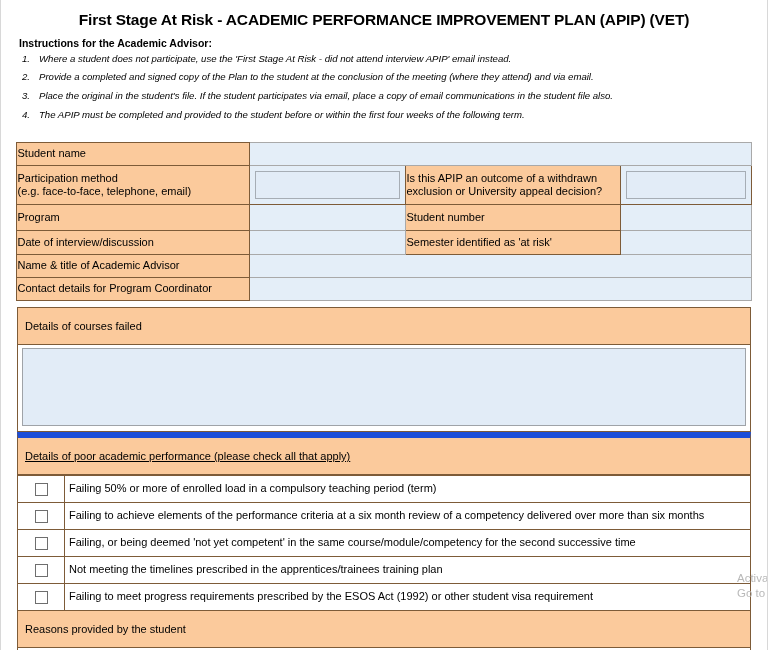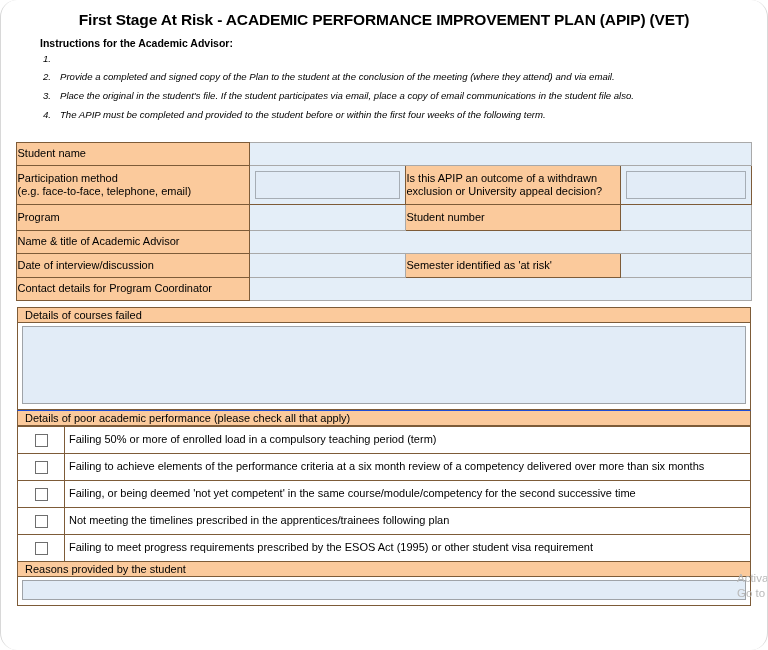--- a/index.html
+++ b/index.html
@@ -19,38 +19,37 @@
   #page {
     position: absolute;
     left: 0; top: 0;
     width: 768px;
     height: 650px;
     box-sizing: border-box;
     border-left: 1px solid #d8d8d8;
     border-right: 1px solid #d8d8d8;
     background: #ffffff;
     overflow: hidden;
-    border-radius: 17px;
   }
 
   
   .doc-title {
     text-align: center;
     font-size: 15.5px;
     font-weight: bold;
     letter-spacing: -0.15px;
     margin: 11px 0 0 0;
     padding: 0 14px;
     line-height: 1.2;
     white-space: nowrap;
   }
 
   
   .instr-wrap {
-    padding: 7px 0 0 39px;
+    padding: 7px 0 0 18px;
   }
   .instr-heading {
     font-size: 10.5px;
     font-weight: bold;
     margin: 0 0 4px 0;
   }
   .instr-list {
     margin: 0;
     padding: 0;
     list-style: none;
@@ -113,21 +112,21 @@
 
   
   .band {
     width: 734px;
     margin: 0 auto;
     box-sizing: border-box;
     background: #fbca9c;
     border: 1px solid #7d5b38;
     border-top: none;
     font-size: 11px;
-    padding: 1px 7px;
+    padding: 12px 7px;
   }
   .band.sep { border-top: 1px solid #7d5b38; margin-top: 6px; }
 
   
   .bigbox-outer {
     width: 734px;
     margin: 0 auto;
     box-sizing: border-box;
     border: 1px solid #7d5b38;
     border-top: none;
@@ -197,20 +196,21 @@
   <div class="doc-title">First Stage At Risk  - ACADEMIC PERFORMANCE IMPROVEMENT PLAN (APIP) (VET)</div>
 
   <div class="instr-wrap">
     <div class="instr-heading">Instructions for the Academic Advisor:</div>
 
     <ol class="instr-list">
 
       <li class="instr-item first">
         <span class="instr-num">1.</span>
         <span class="instr-text">
+          <span class="line">Where a student does not participate, use the  'First Stage At Risk - did not attend interview APIP' email instead.</span>
         </span>
       </li>
 
       <li class="instr-item">
         <span class="instr-num">2.</span>
         <span class="instr-text">
           <span class="line">Provide a completed and signed copy of the Plan to the student at the conclusion of the meeting (where they attend) and via email.</span>
         </span>
       </li>
 
@@ -263,46 +263,46 @@
       </tr>
 
       <tr>
         <td class="lbl">Program</td>
         <td class="fill" style="height:25px"></td>
         <td class="lbl">Student number</td>
         <td class="fill"></td>
       </tr>
 
       <tr>
-        <td class="lbl">Name &amp; title of Academic Advisor</td>
-        <td class="fill" colspan="3" style="height:22px"></td>
-      </tr>
-
-      <tr>
         <td class="lbl">Date of interview/discussion</td>
         <td class="fill" style="height:23px"></td>
         <td class="lbl">Semester identified as 'at risk'</td>
         <td class="fill"></td>
       </tr>
 
       <tr>
+        <td class="lbl">Name &amp; title of Academic Advisor</td>
+        <td class="fill" colspan="3" style="height:22px"></td>
+      </tr>
+
+      <tr>
         <td class="lbl">Contact details for Program Coordinator</td>
         <td class="fill" colspan="3" style="height:22px"></td>
       </tr>
 
     </tbody>
   </table>
 
   <div class="band sep">Details of courses failed</div>
 
   <div class="bigbox-outer">
     <div class="bigbox"></div>
   </div>
 
-  <div class="band sep" style="margin-top:0;border-top:1px solid #1d4ed8;">Details of poor academic performance (please check all that apply)</div>
+  <div class="band sep" style="margin-top:0;border-top:6px solid #1d4ed8;text-decoration:underline;">Details of poor academic performance (please check all that apply)</div>
 
   <table class="chk-table">
     <tbody>
       <tr>
         <td class="chk-cell">
           <span class="chk"></span>
         </td>
         <td class="chk-label">Failing 50% or more of enrolled load in a compulsory teaching period (term)</td>
       </tr>
       <tr>
@@ -314,27 +314,27 @@
       <tr>
         <td class="chk-cell">
           <span class="chk"></span>
         </td>
         <td class="chk-label">Failing, or being deemed 'not yet competent' in the same course/module/competency for the second successive time</td>
       </tr>
       <tr>
         <td class="chk-cell">
           <span class="chk"></span>
         </td>
-        <td class="chk-label">Not meeting the timelines prescribed in the apprentices/trainees following plan</td>
-      </tr>
-      <tr>
-        <td class="chk-cell">
-          <span class="chk"></span>
-        </td>
-        <td class="chk-label">Failing to meet progress requirements prescribed by the ESOS Act (1995) or other student visa requirement</td>
+        <td class="chk-label">Not meeting the timelines prescribed in the apprentices/trainees training plan</td>
+      </tr>
+      <tr>
+        <td class="chk-cell">
+          <span class="chk"></span>
+        </td>
+        <td class="chk-label">Failing to meet progress requirements prescribed by the ESOS Act (1992) or other student visa requirement</td>
       </tr>
     </tbody>
   </table>
 
   <div class="band">Reasons provided by the student</div>
 
   <div class="bigbox-outer">
     <div class="bigbox short"></div>
   </div>
 

